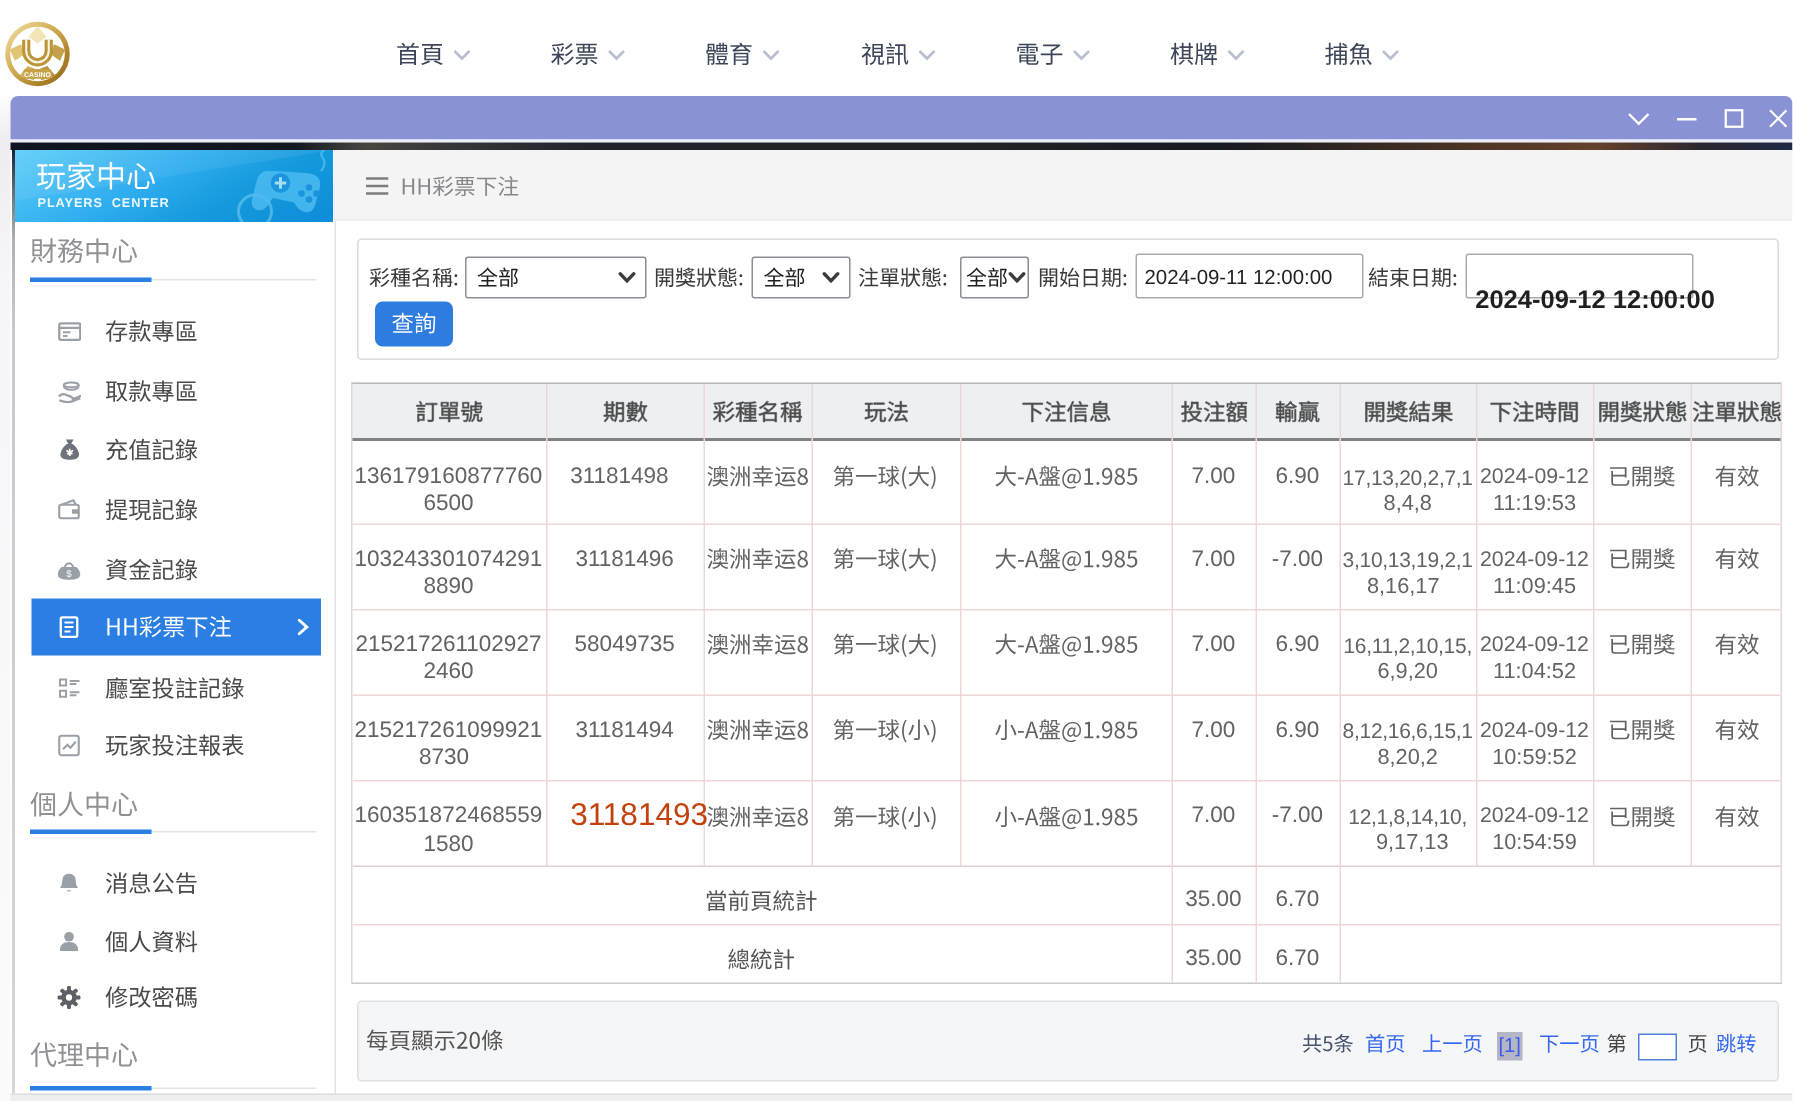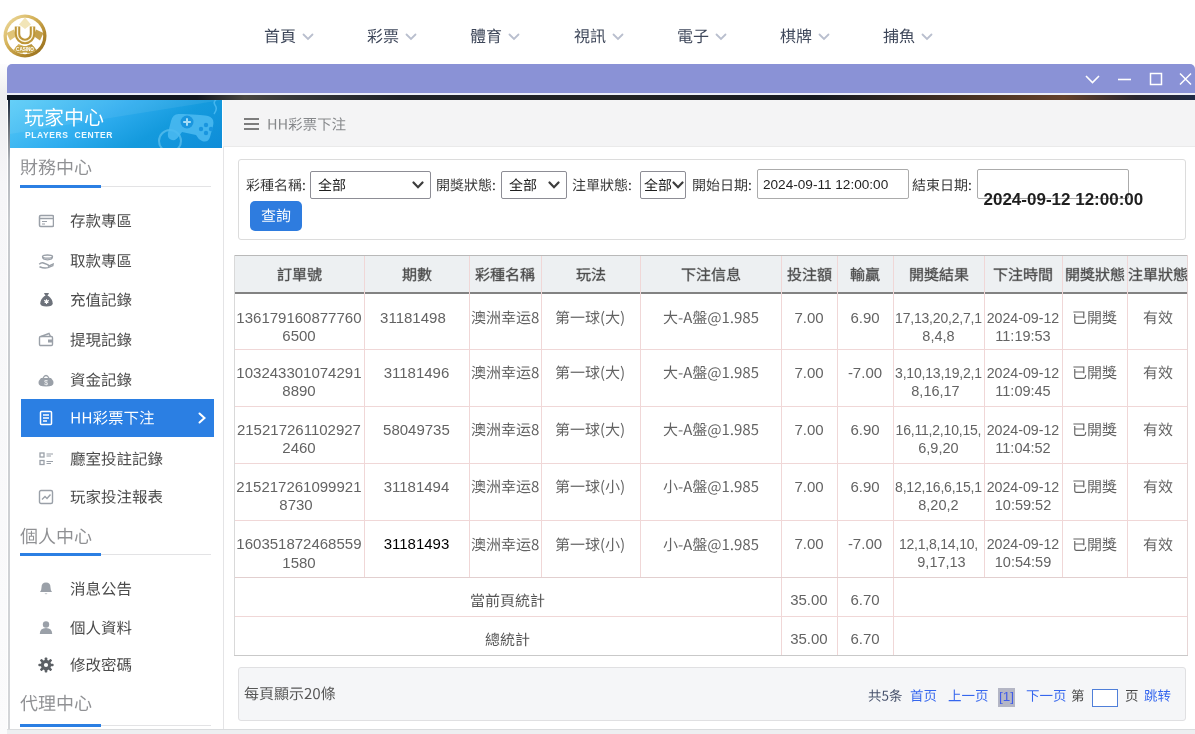--- a/index.html
+++ b/index.html
@@ -1040,21 +1040,21 @@
     <div style="position:absolute;left:1142.5px;top:477.9px;">
       <svg class="t" width="30.0" height="19.5" viewBox="0 0 30.0 19.5">
         <g fill="#636363" transform="translate(0,14.1) scale(0.015000,-0.015000)">
           <use href="#c6709" xlink:href="#c6709" x="0"></use>
           <use href="#c6548" xlink:href="#c6548" x="1000"></use>
         </g>
       </svg>
     </div>
     <div class="lt" style="position:absolute;left:233.4px;top:534.0px;width:131.1px;height:20px;line-height:20px;text-align:center;font-weight:normal;font-size:15px;color:#636363;white-space:nowrap">160351872468559</div>
     <div class="lt" style="position:absolute;left:279.3px;top:552.5px;width:39.4px;height:20px;line-height:20px;text-align:center;font-weight:normal;font-size:15px;color:#636363;white-space:nowrap">1580</div>
-    <div class="lt" style="position:absolute;left:380.1px;top:534.0px;width:72.7px;height:20px;line-height:20px;text-align:center;font-weight:normal;font-size:15px;color:#000000;white-space:nowrap">31181493</div>
+    <div class="lt" style="position:absolute;left:380.1px;top:534.0px;width:72.7px;height:20px;line-height:20px;text-align:center;font-weight:normal;font-size:21px;color:#c2410c;white-space:nowrap">31181493</div>
     <div style="position:absolute;left:470.8px;top:535.5px;">
       <svg class="t" width="68.3" height="19.5" viewBox="0 0 68.3 19.5">
         <g fill="#636363" transform="translate(0,14.1) scale(0.015000,-0.015000)">
           <use href="#c6fb3" xlink:href="#c6fb3" x="0"></use>
           <use href="#c6d32" xlink:href="#c6d32" x="1000"></use>
           <use href="#c5e78" xlink:href="#c5e78" x="2000"></use>
           <use href="#c8fd0" xlink:href="#c8fd0" x="3000"></use>
           <use href="#c38" xlink:href="#c38" x="4000"></use>
         </g>
       </svg>

